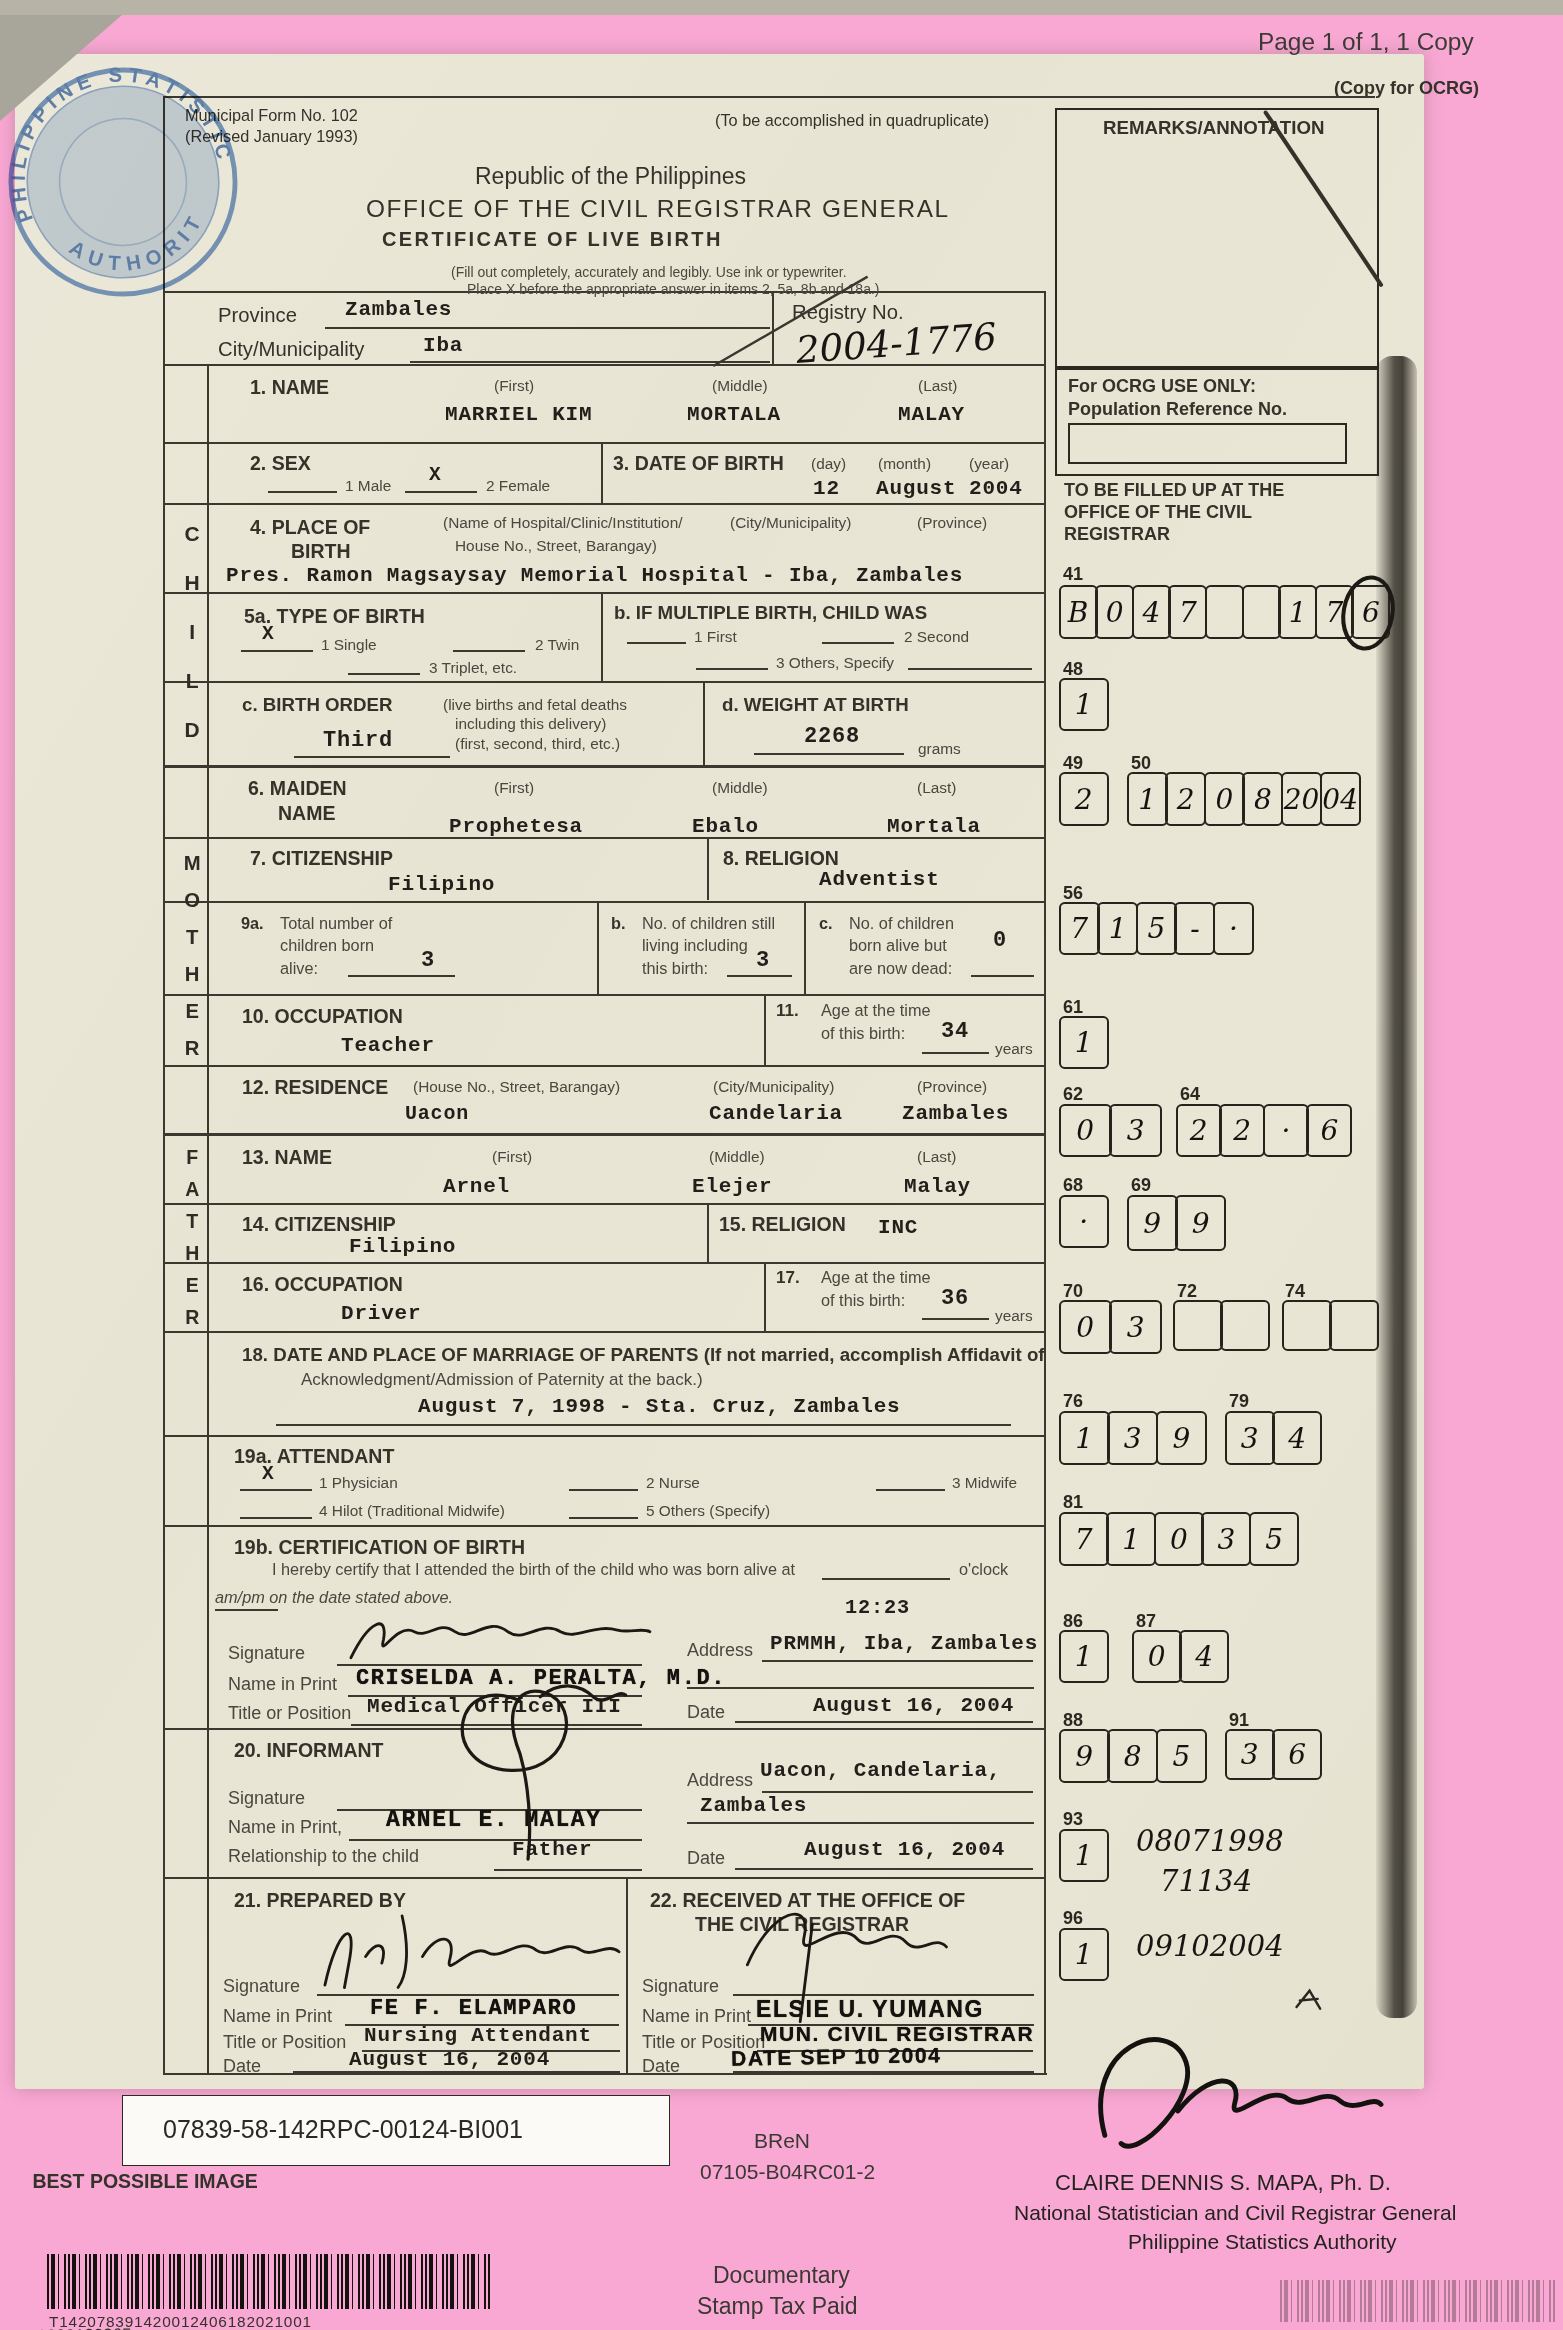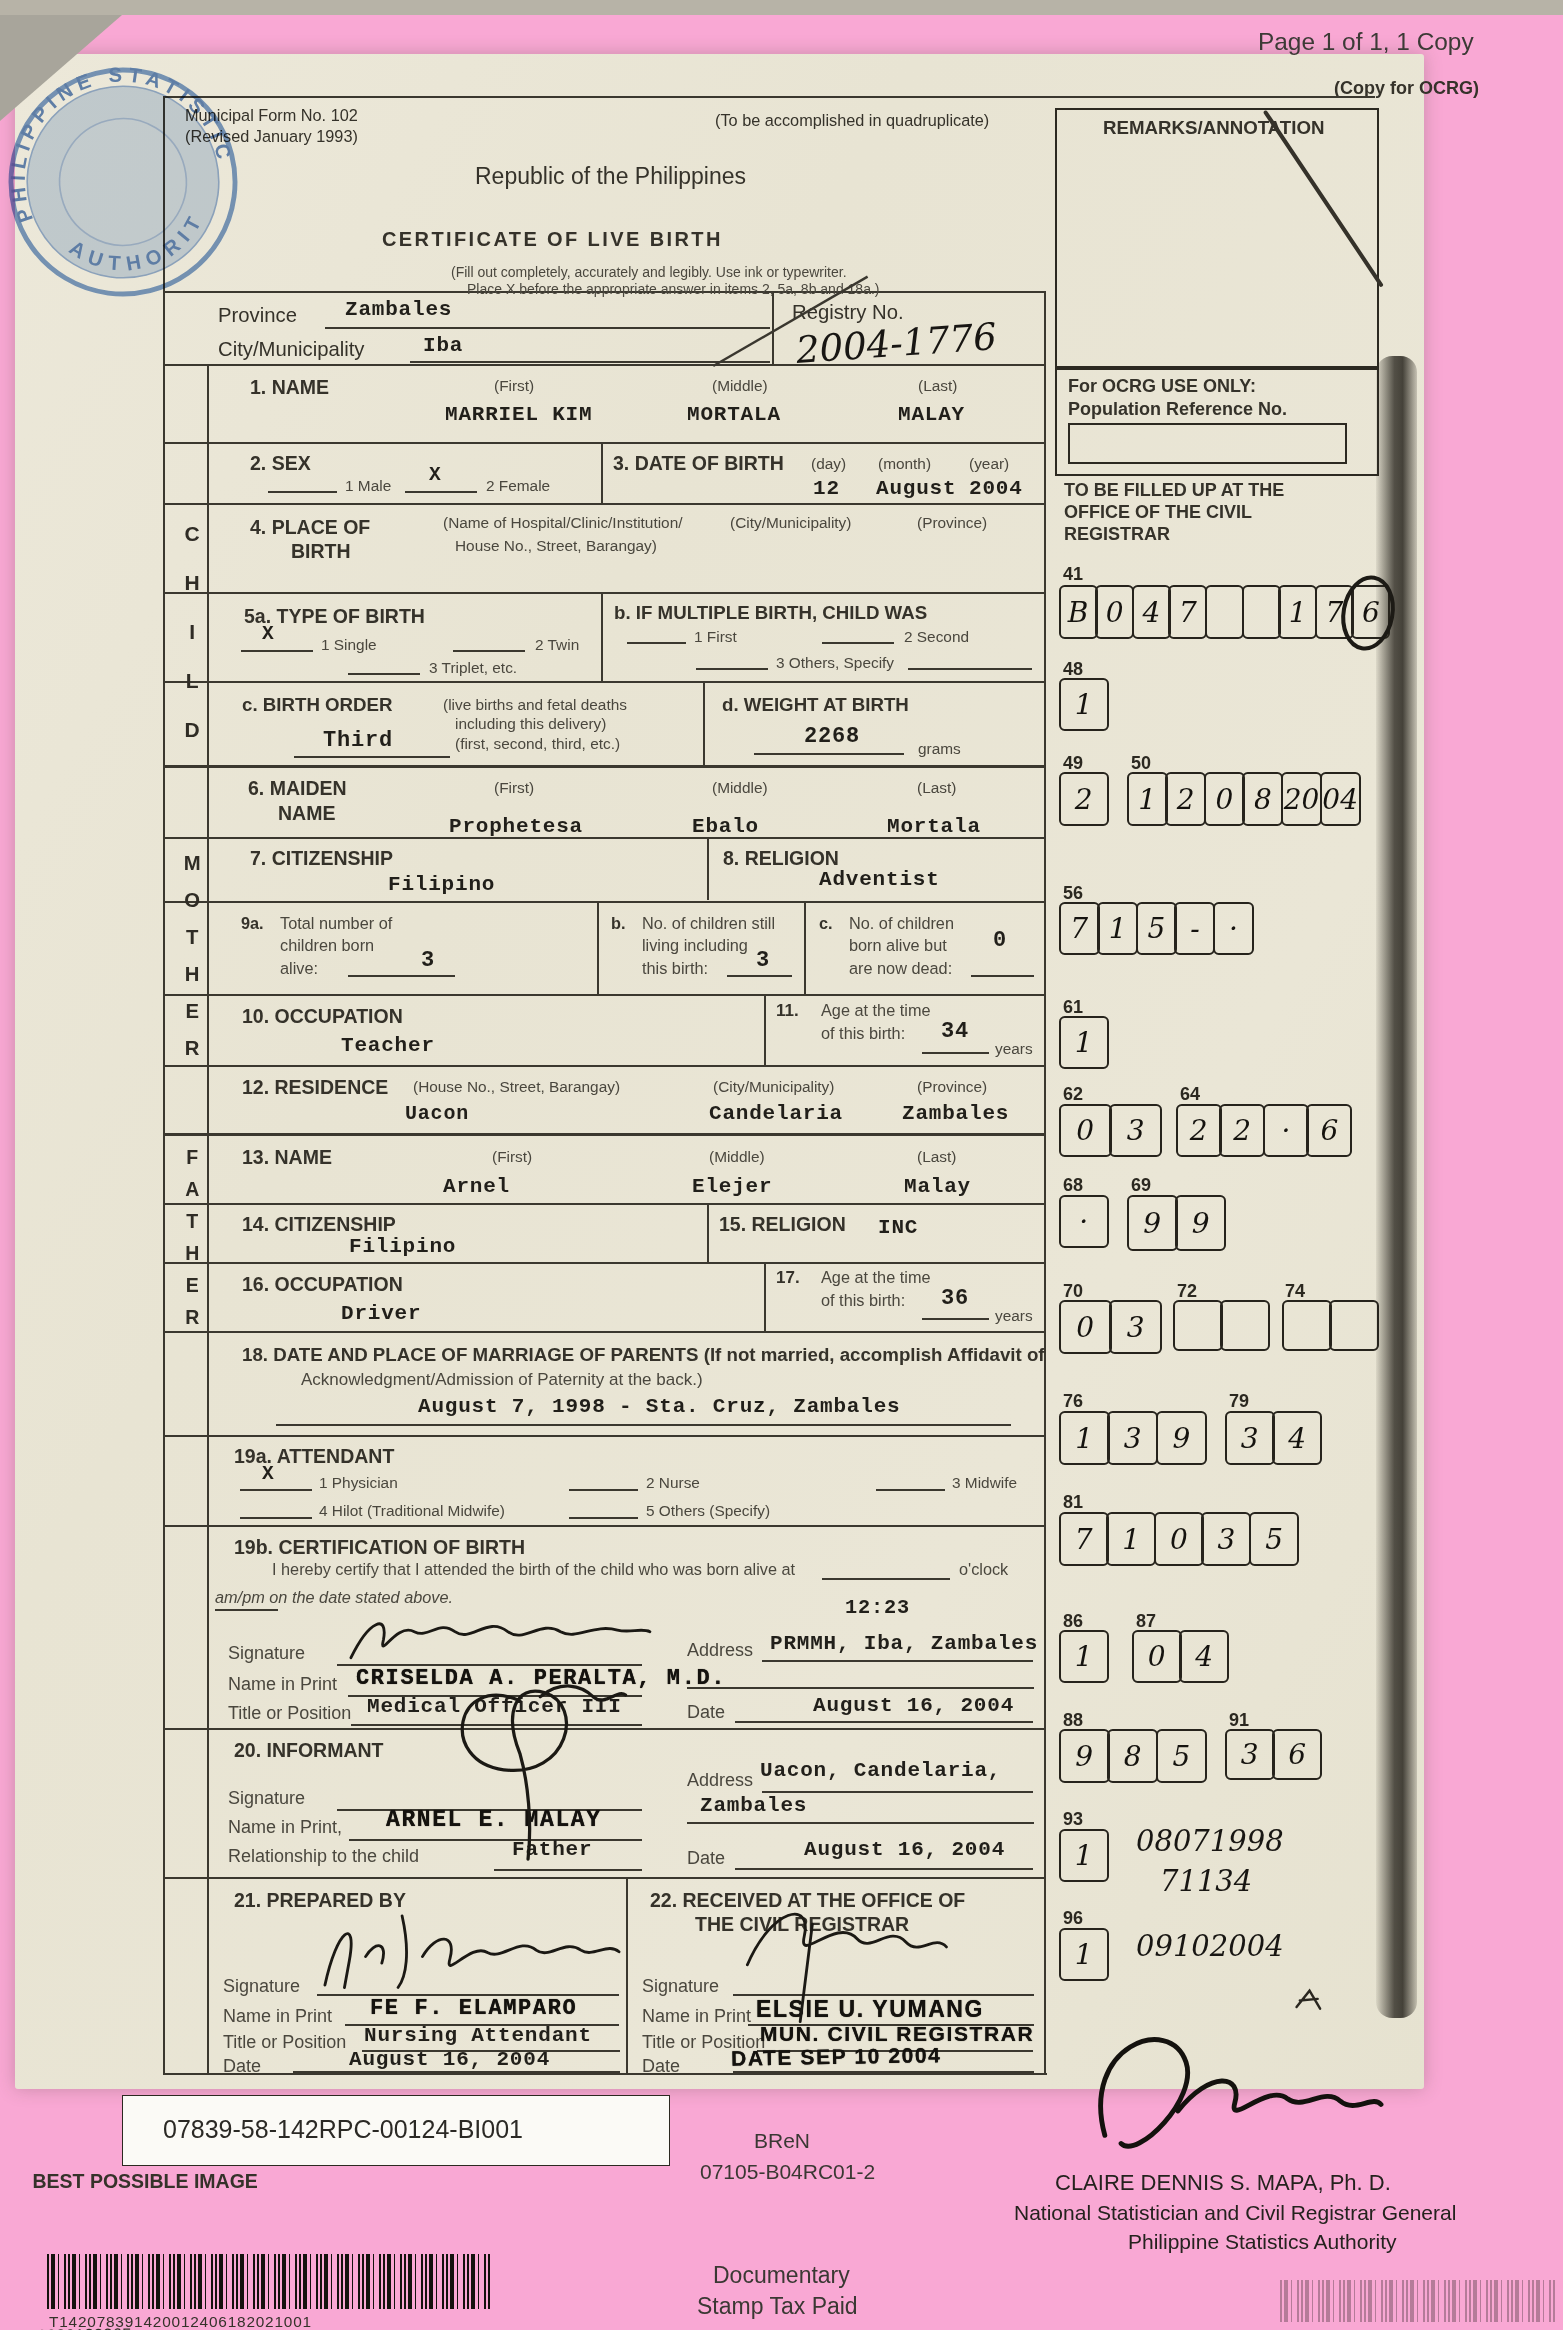--- a/index.html
+++ b/index.html
@@ -69,20 +69,21 @@
   <div class="vln" style="left:804px;top:886px;height:93px;"></div>
   <div class="vln" style="left:764px;top:979px;height:71px;"></div>
   <div class="vln" style="left:707px;top:1188px;height:59px;"></div>
   <div class="vln" style="left:764px;top:1247px;height:69px;"></div>
   <div class="vln" style="left:626px;top:1862px;height:196px;"></div>
 
   <div class="lbl" style="left:185px;top:91px;font-size:16.3px;">Municipal Form No. 102</div>
   <div class="lbl" style="left:185px;top:112px;font-size:16.3px;">(Revised January 1993)</div>
   <div class="lbl" style="left:715px;top:96px;font-size:16.3px;">(To be accomplished in quadruplicate)</div>
   <div class="lbl" style="left:475px;top:148px;font-size:23px;">Republic of the Philippines</div>
+  <div class="lbl" style="left:366px;top:180px;font-size:24.4px;letter-spacing:1.6px;">OFFICE OF THE CIVIL REGISTRAR GENERAL</div>
   <div class="lbl b" style="left:382px;top:213px;font-size:20px;letter-spacing:2.4px;">CERTIFICATE OF LIVE BIRTH</div>
   <div class="hint" style="left:451px;top:249px;font-size:14px;">(Fill out completely, accurately and legibly. Use ink or typewriter.</div>
   <div class="hint" style="left:467px;top:266px;font-size:14px;">Place X before the appropriate answer in items 2, 5a, 8b and 18a.)</div>
 
   <div class="lbl" style="left:218px;top:289px;font-size:20.3px;">Province</div>
   <div class="tw" style="left:345px;top:283px;font-size:21px;">Zambales</div>
   <div class="ln" style="left:325px;top:312px;width:445px;"></div>
   <div class="lbl" style="left:218px;top:323px;font-size:20.3px;">City/Municipality</div>
   <div class="tw" style="left:423px;top:319px;font-size:21px;">Iba</div>
   <div class="ln" style="left:410px;top:346px;width:360px;"></div>
@@ -134,20 +135,21 @@
   <div class="tw" style="left:813px;top:462px;font-size:21px;">12</div>
   <div class="tw" style="left:876px;top:462px;font-size:21px;">August</div>
   <div class="tw" style="left:969px;top:462px;font-size:21px;">2004</div>
 
   <div class="lbl b" style="left:250px;top:501px;font-size:19.5px;">4. PLACE OF</div>
   <div class="lbl b" style="left:291px;top:525px;font-size:19.5px;">BIRTH</div>
   <div class="hint" style="left:443px;top:499px;">(Name of Hospital/Clinic/Institution/</div>
   <div class="hint" style="left:455px;top:522px;">House No., Street, Barangay)</div>
   <div class="hint" style="left:730px;top:499px;">(City/Municipality)</div>
   <div class="hint" style="left:917px;top:499px;">(Province)</div>
+  <div class="tw" style="left:226px;top:549px;font-size:21px;">Pres. Ramon Magsaysay Memorial Hospital - Iba, Zambales</div>
 
   <div class="lbl b" style="left:244px;top:590px;font-size:19.5px;">5a. TYPE OF BIRTH</div>
   <div class="tw" style="left:262px;top:608px;font-size:19.5px;">X</div>
   <div class="ln" style="left:241px;top:635px;width:72px;"></div>
   <div class="hint" style="left:321px;top:621px;">1 Single</div>
   <div class="ln" style="left:453px;top:635px;width:72px;"></div>
   <div class="hint" style="left:535px;top:621px;">2 Twin</div>
   <div class="ln" style="left:348px;top:658px;width:72px;"></div>
   <div class="hint" style="left:429px;top:644px;">3 Triplet, etc.</div>
   <div class="lbl b" style="left:614px;top:587px;font-size:18.7px;">b. IF MULTIPLE BIRTH, CHILD WAS</div>

